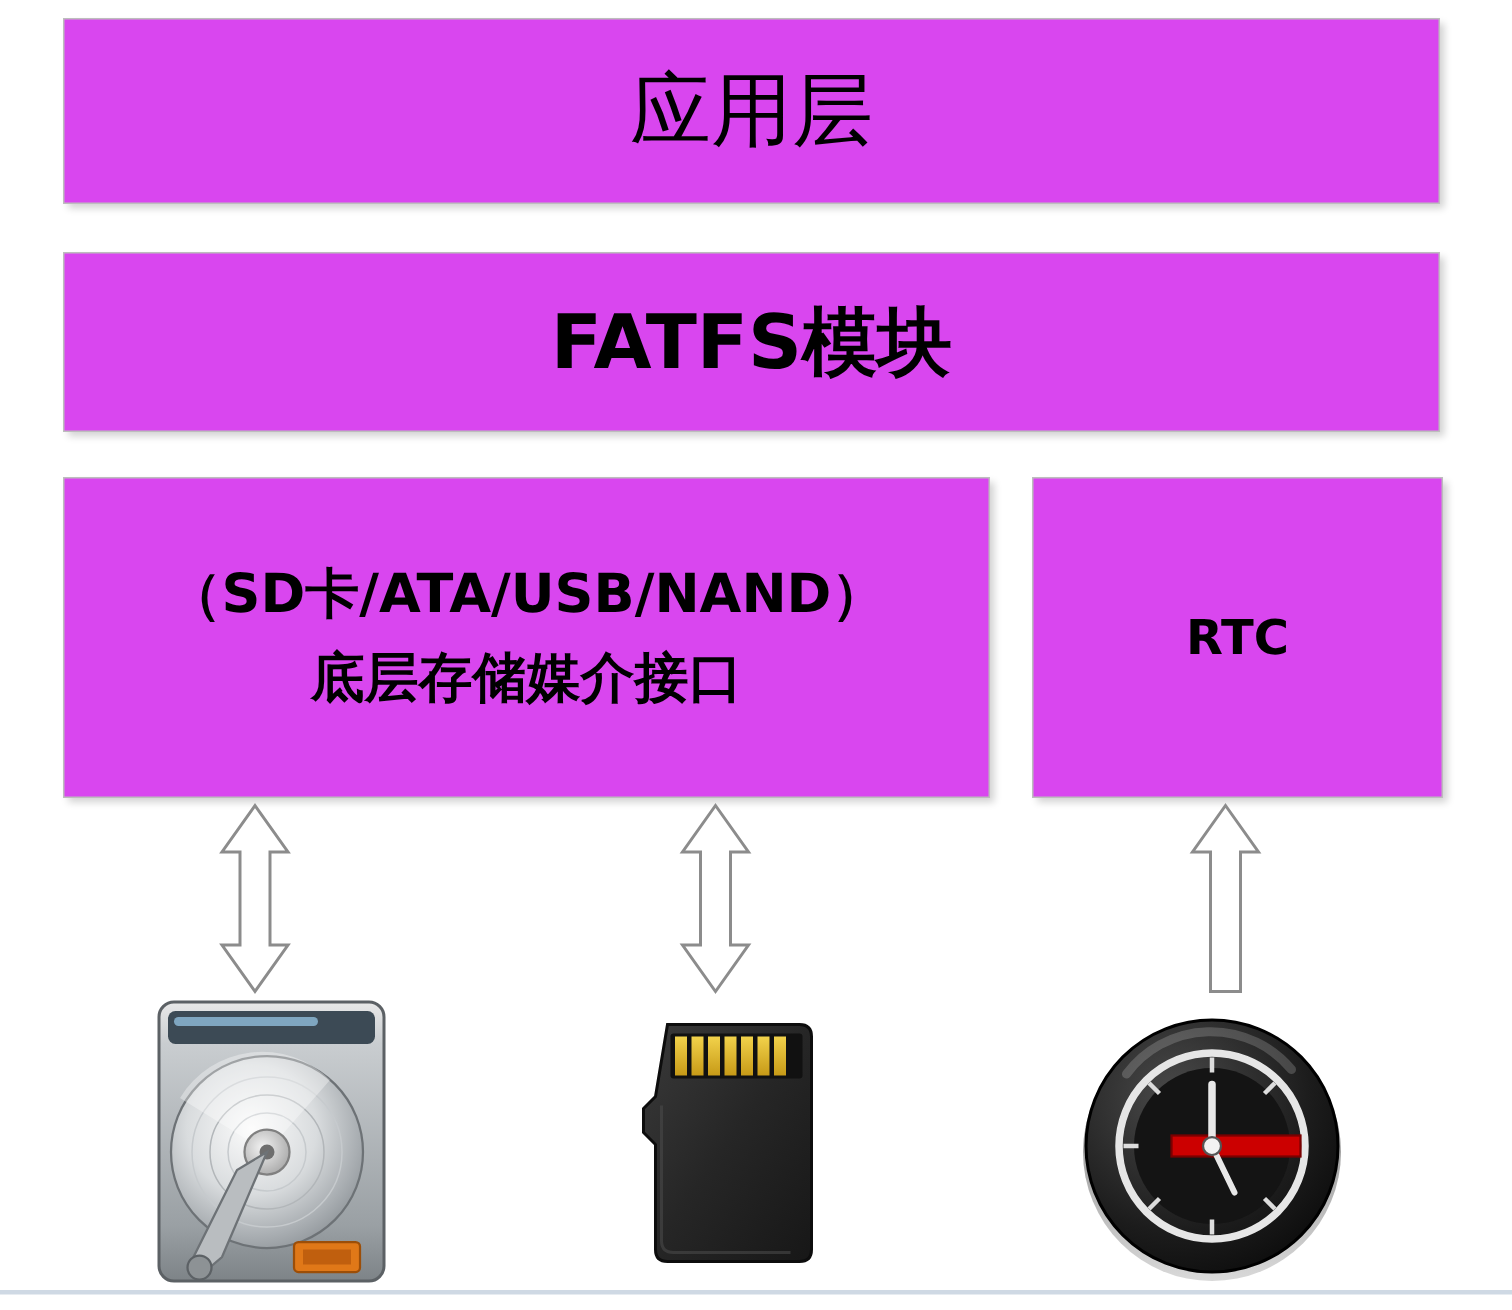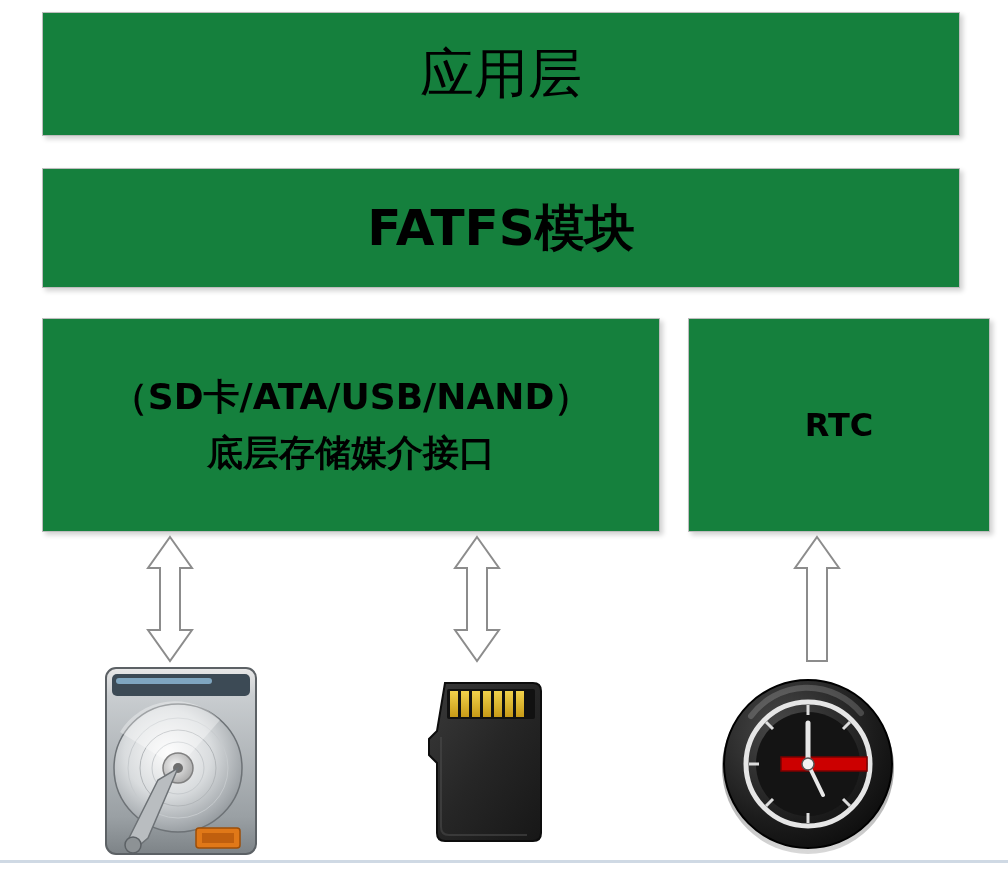--- a/index.html
+++ b/index.html
@@ -9,35 +9,35 @@
   .canvas {
     position: relative;
     width: 1008px;
     height: 873px;
     background: #ffffff;
     overflow: hidden;
   }
 
   .layer-box {
     position: absolute;
-    background: #15803d;
+    background: #d946ef;
     border: 1px solid #bdbdbd;
     box-shadow: 3px 3px 5px rgba(0,0,0,0.18);
     display: flex;
     flex-direction: column;
     align-items: center;
     justify-content: center;
     text-align: center;
     color: #000000;
   }
 
   .box-app    { left: 42px;  top: 12px;  width: 918px; height: 124px; }
   .box-fatfs  { left: 42px;  top: 168px; width: 918px; height: 120px; }
   .box-storage{ left: 42px;  top: 318px; width: 618px; height: 214px; }
-  .box-rtc    { left: 688px; top: 318px; width: 302px; height: 214px; }
+  .box-rtc    { left: 688px; top: 318px; width: 274px; height: 214px; }
 
   .box-app .label   { font-size: 54px; font-family: "DejaVu Serif", "Liberation Serif", serif; }
   .box-fatfs .label { font-size: 50px; font-weight: 600; }
   .box-storage .label { font-size: 36px; line-height: 1.55; font-weight: 600; }
   .box-rtc .label   { font-size: 32px; font-weight: 700; }
 
   .arrow {
     position: absolute;
     width: 62px;
     height: 128px;

